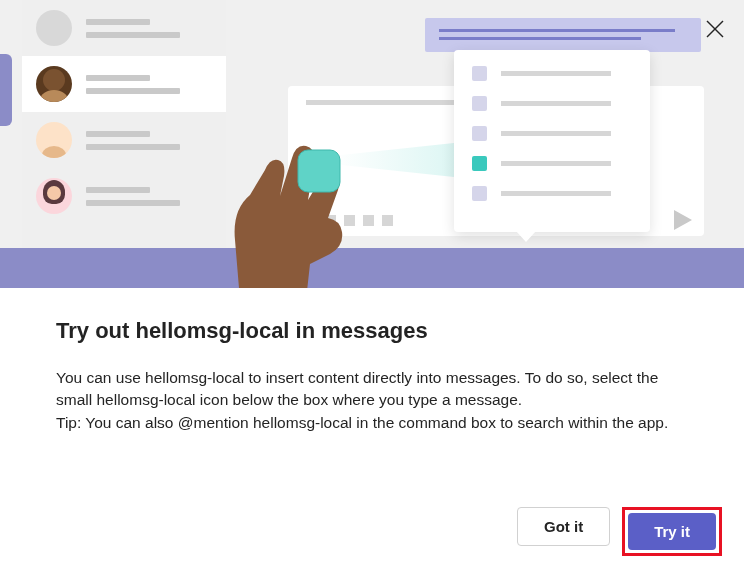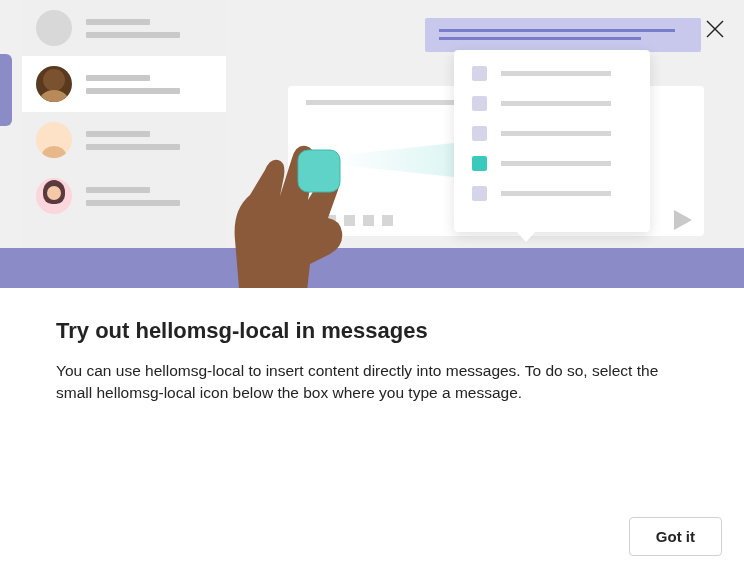--- a/index.html
+++ b/index.html
@@ -175,21 +175,21 @@
       background: #8b8cc7;
     }
     
     .text-content {
       padding: 30px 56px 0 56px;
     }
     .title {
       font-size: 22px;
       font-weight: 700;
       color: #232323;
-      margin-bottom: 16px;
+      margin-bottom: 23px;
     }
     .description {
       font-size: 15.5px;
       line-height: 1.45;
       color: #242424;
     }
     .tip {
       font-size: 15.5px;
       line-height: 1.45;
       color: #242424;
@@ -318,19 +318,23 @@
       <svg viewBox="0 0 22 22">
         <line x1="3" y1="3" x2="19" y2="19" stroke="#242424" stroke-width="1.5"></line>
         <line x1="19" y1="3" x2="3" y2="19" stroke="#242424" stroke-width="1.5"></line>
       </svg>
     </div>
   </div>
 
   <div class="text-content">
     <h2 class="title">Try out hellomsg-local in messages</h2>
     <p class="description">You can use hellomsg-local to insert content directly into messages. To do so, select the small hellomsg-local icon below the box where you type a message.</p>
+    <p class="tip">Tip: You can also @mention hellomsg-local in the command box to search within the app.</p>
   </div>
 
   <div class="buttons">
     <button class="btn btn-secondary">Got it</button>
+    <span class="highlight-box">
+      <button class="btn btn-primary">Try it</button>
+    </span>
   </div>
 
 </div>
 
 </body></html>

